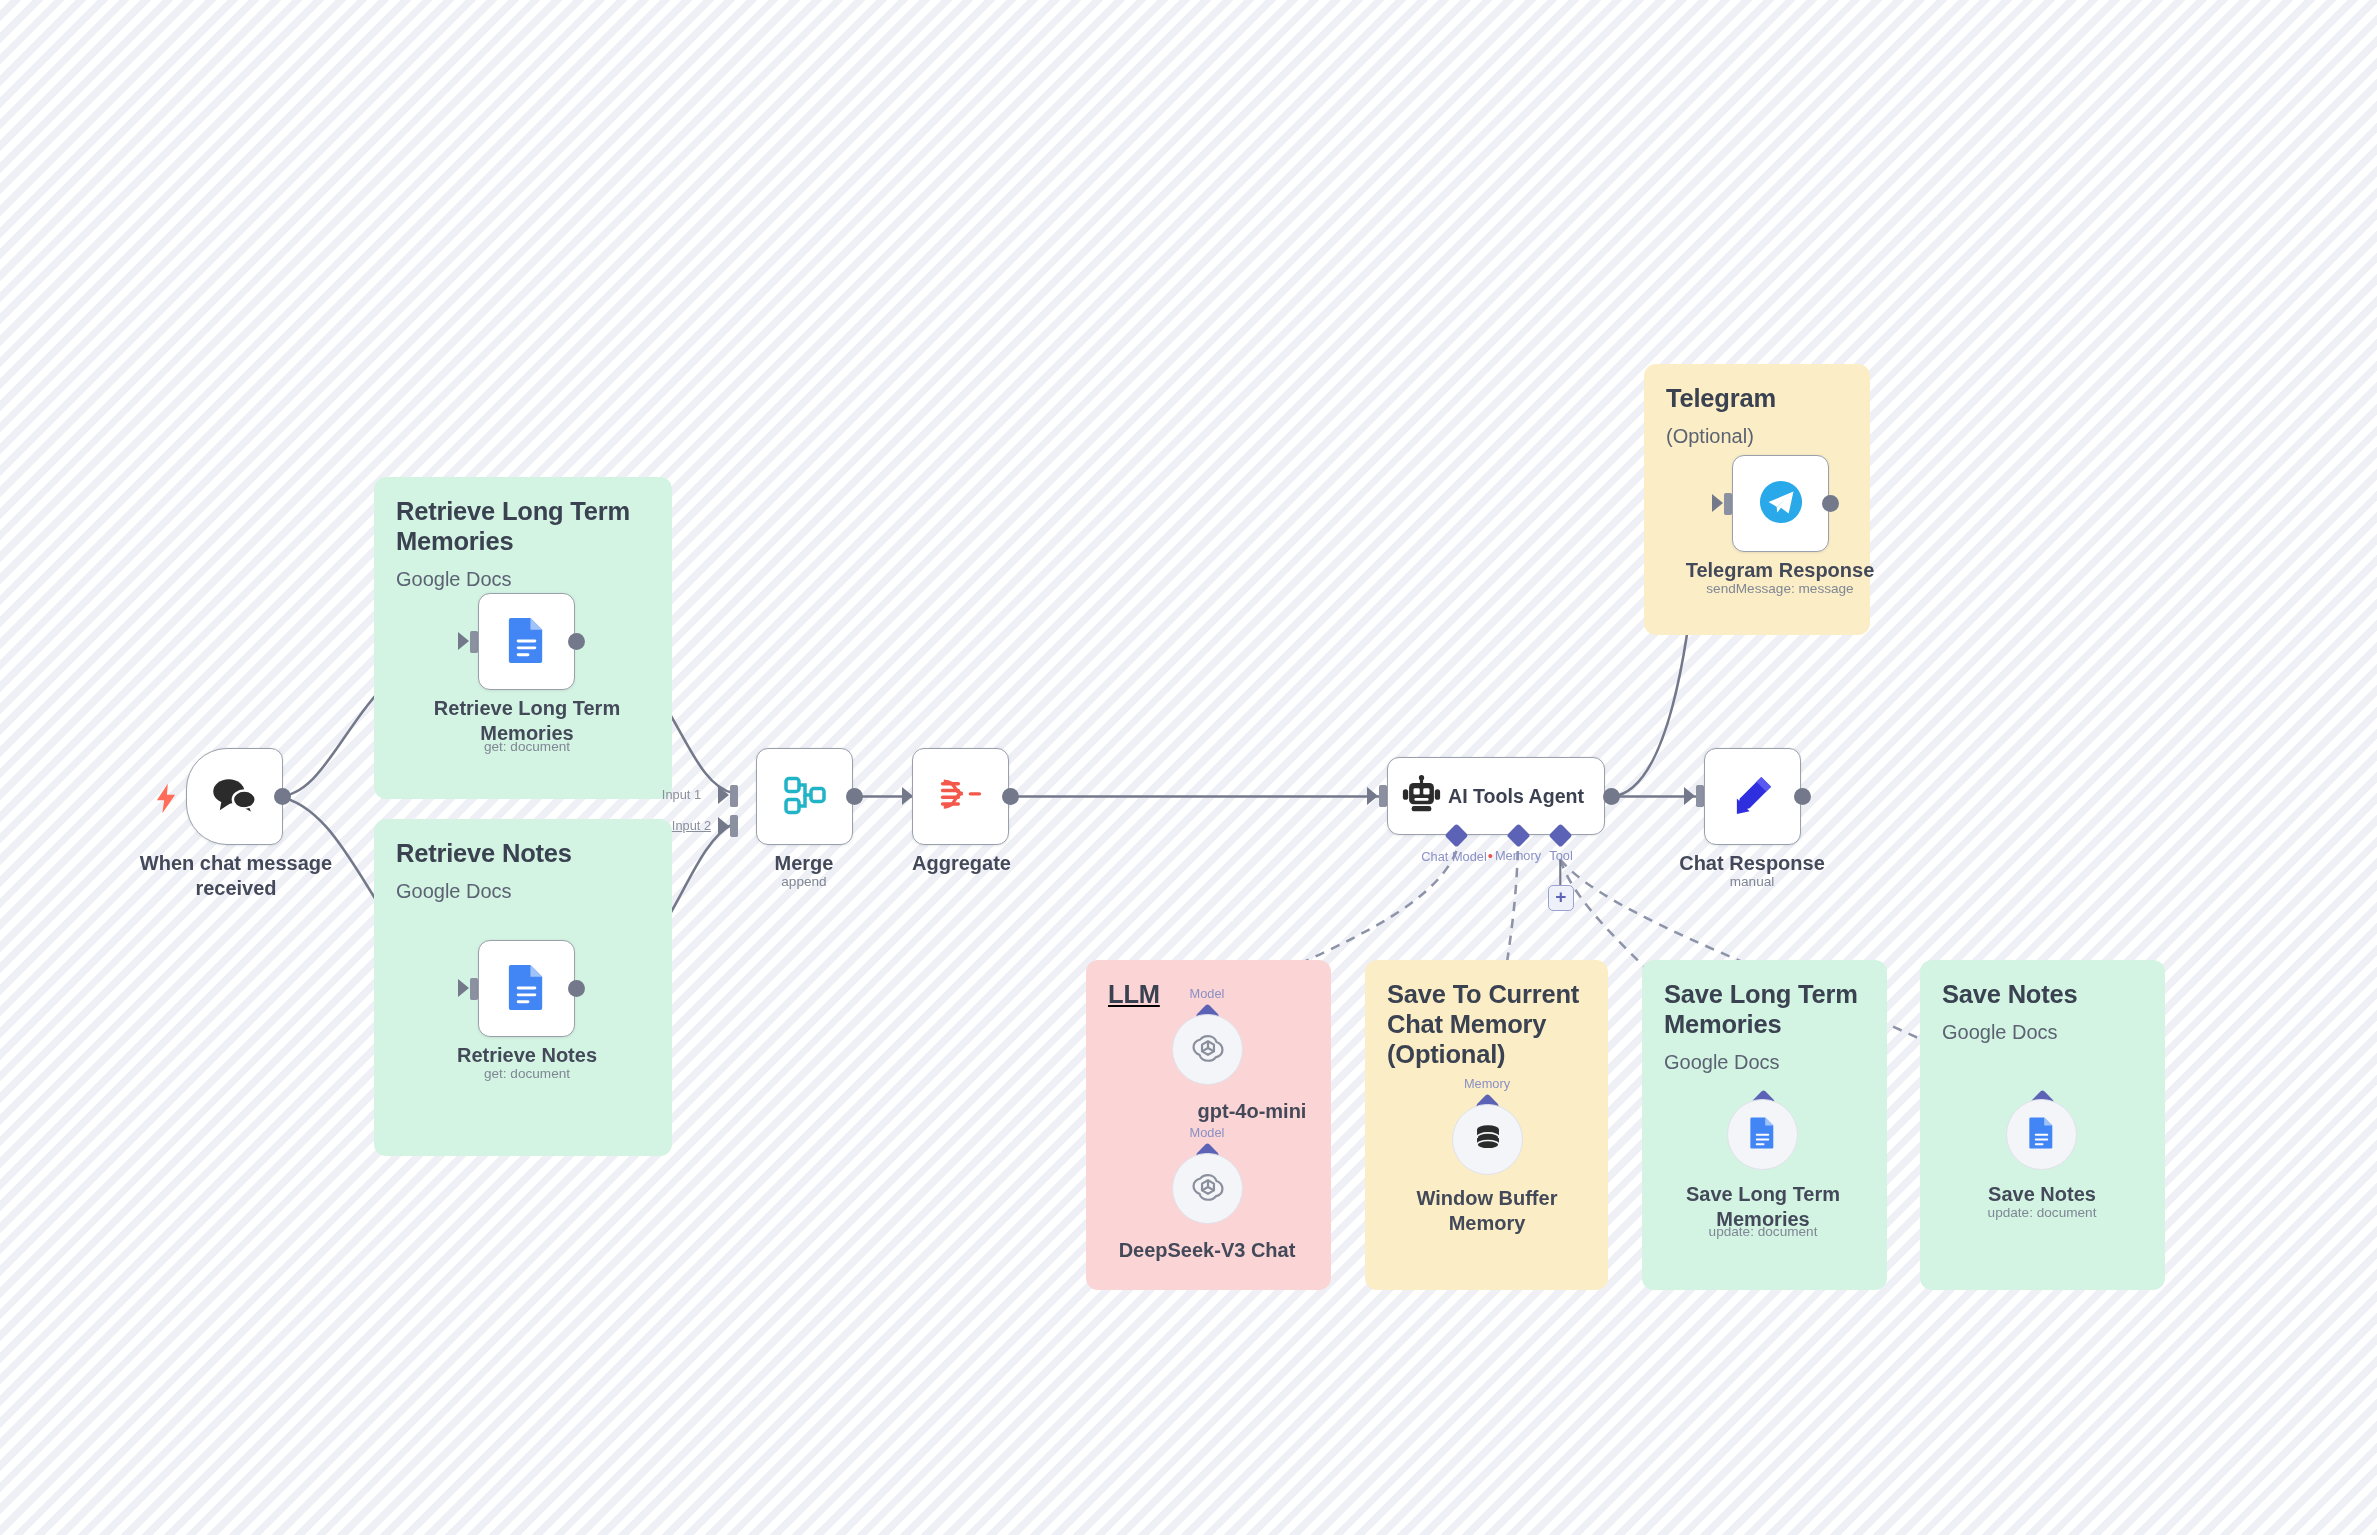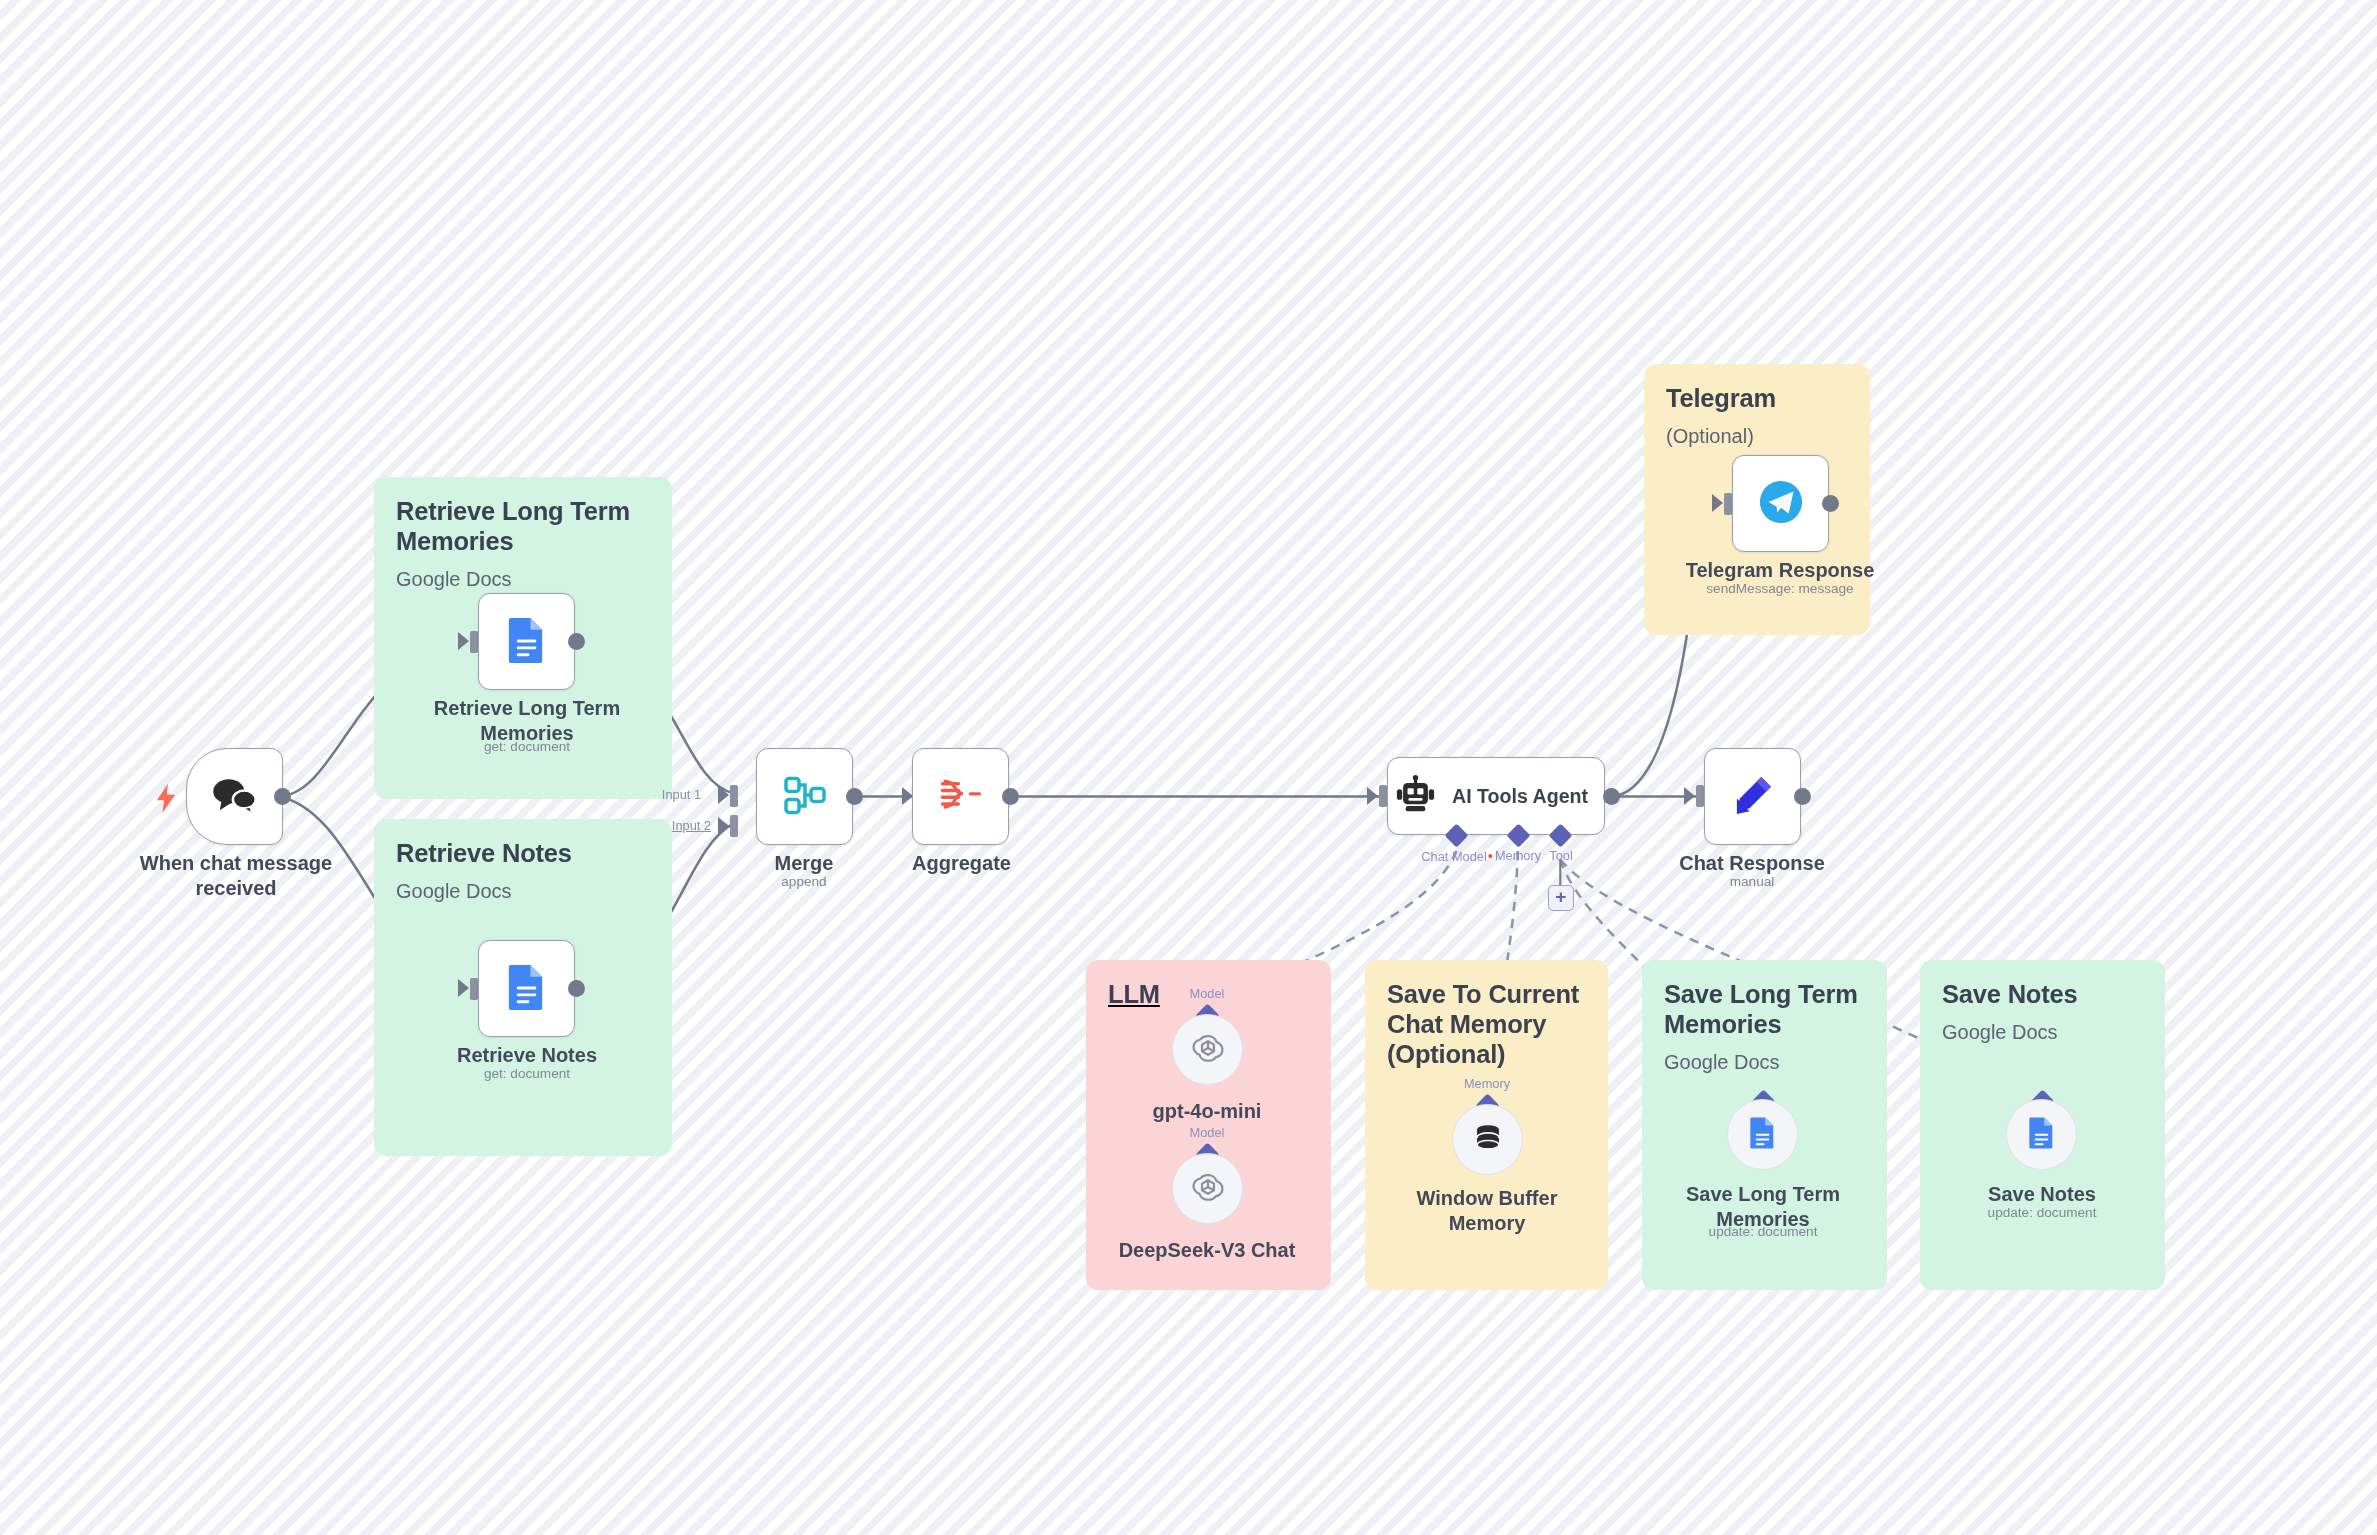--- a/index.html
+++ b/index.html
@@ -81,22 +81,22 @@
     box-shadow: 0 0.9px 2.6px rgba(40,50,70,0.10);
   }
   .node.trigger {
     border-top-left-radius: 41px;
     border-bottom-left-radius: 41px;
   }
   .node.wide {
     width: 218px;
     height: 78px;
     justify-content: flex-start;
-    padding-left: 8px;
-    gap: 17px;
+    padding-left: 14px;
+    gap: 7px;
   }
   .node-label {
     position: absolute;
     text-align: center;
     font-size: 20px;
     font-weight: bold;
     color: #44495a;
     line-height: 1.25;
     white-space: pre-line;
   }
@@ -436,21 +436,21 @@
       <svg width="34" height="34" viewBox="0 0 40 40">
         <g fill="none" stroke="#8a8f9c" stroke-width="2.6" stroke-linejoin="round">
           <path d="M20 6 c5 0 9 3 10 7 c4 1 7 5 7 9 c0 5 -4 8 -8 9 c-2 3 -5 4 -9 4 c-5 0 -9 -3 -10 -7 c-4 -1 -7 -5 -7 -9 c0 -5 4 -8 8 -9 c2 -3 5 -4 9 -4 z"></path>
           <path d="M20 12 l7 4 v8 l-7 4 -7 -4 v-8 z"></path>
           <path d="M20 12 v8 l7 4"></path>
           <path d="M20 20 l-7 4"></path>
         </g>
       </svg>
     </span>
   </div>
-  <div class="node-label" style="left:1105px; top:1099px; width:204px;">gpt-4o-mini</div>
+  <div class="node-label" style="left:1150px; top:1099px; width:204px;">gpt-4o-mini</div>
 
   <div class="port-label" style="left:1207px; top:1125px; transform:translateX(-50%);">Model</div>
   <div class="diamond" style="left:1199px; top:1146px;"></div>
   <div class="rnode" style="left:1172px; top:1153px;">
     <span>
       <svg width="34" height="34" viewBox="0 0 40 40">
         <g fill="none" stroke="#8a8f9c" stroke-width="2.6" stroke-linejoin="round">
           <path d="M20 6 c5 0 9 3 10 7 c4 1 7 5 7 9 c0 5 -4 8 -8 9 c-2 3 -5 4 -9 4 c-5 0 -9 -3 -10 -7 c-4 -1 -7 -5 -7 -9 c0 -5 4 -8 8 -9 c2 -3 5 -4 9 -4 z"></path>
           <path d="M20 12 l7 4 v8 l-7 4 -7 -4 v-8 z"></path>
           <path d="M20 12 v8 l7 4"></path>

